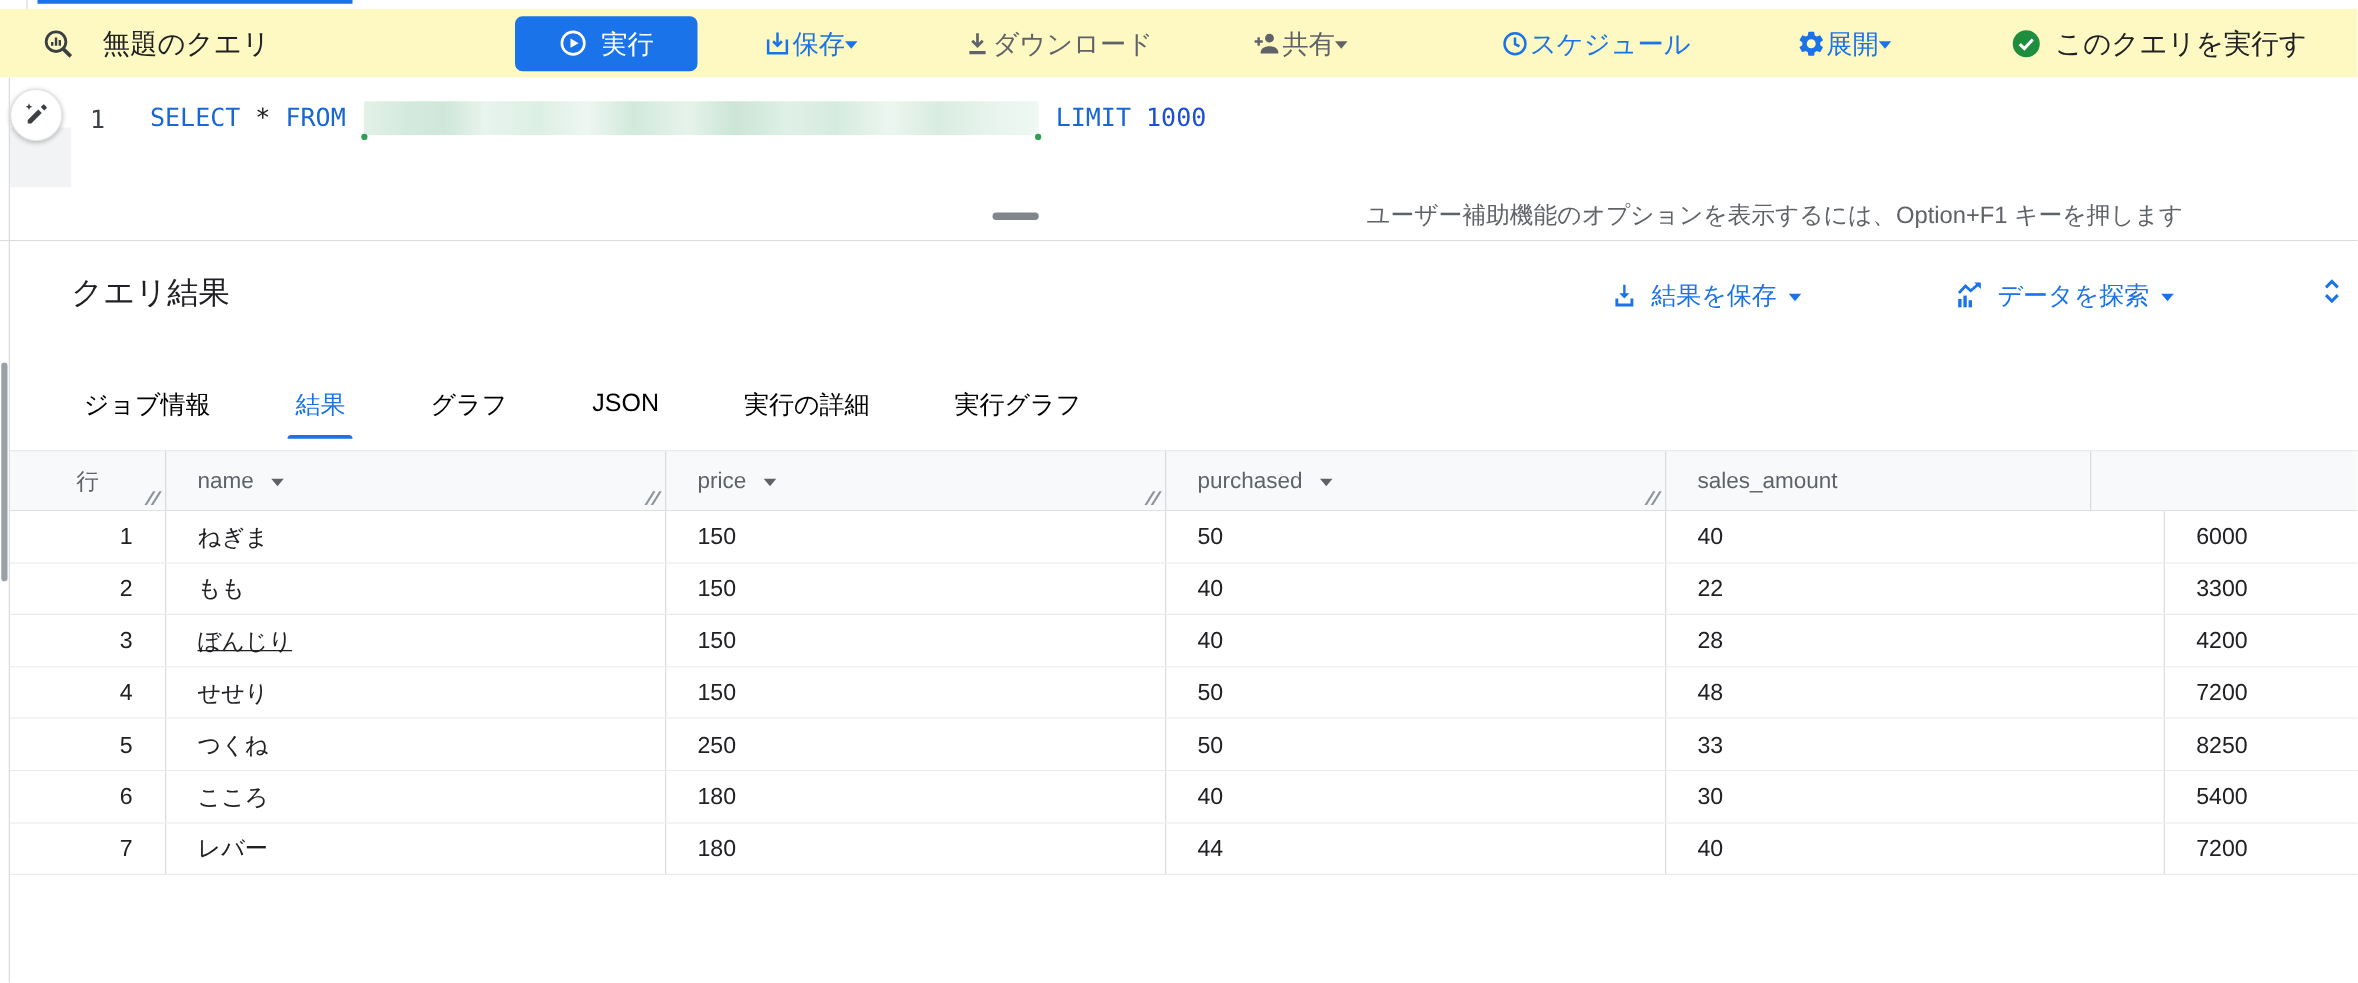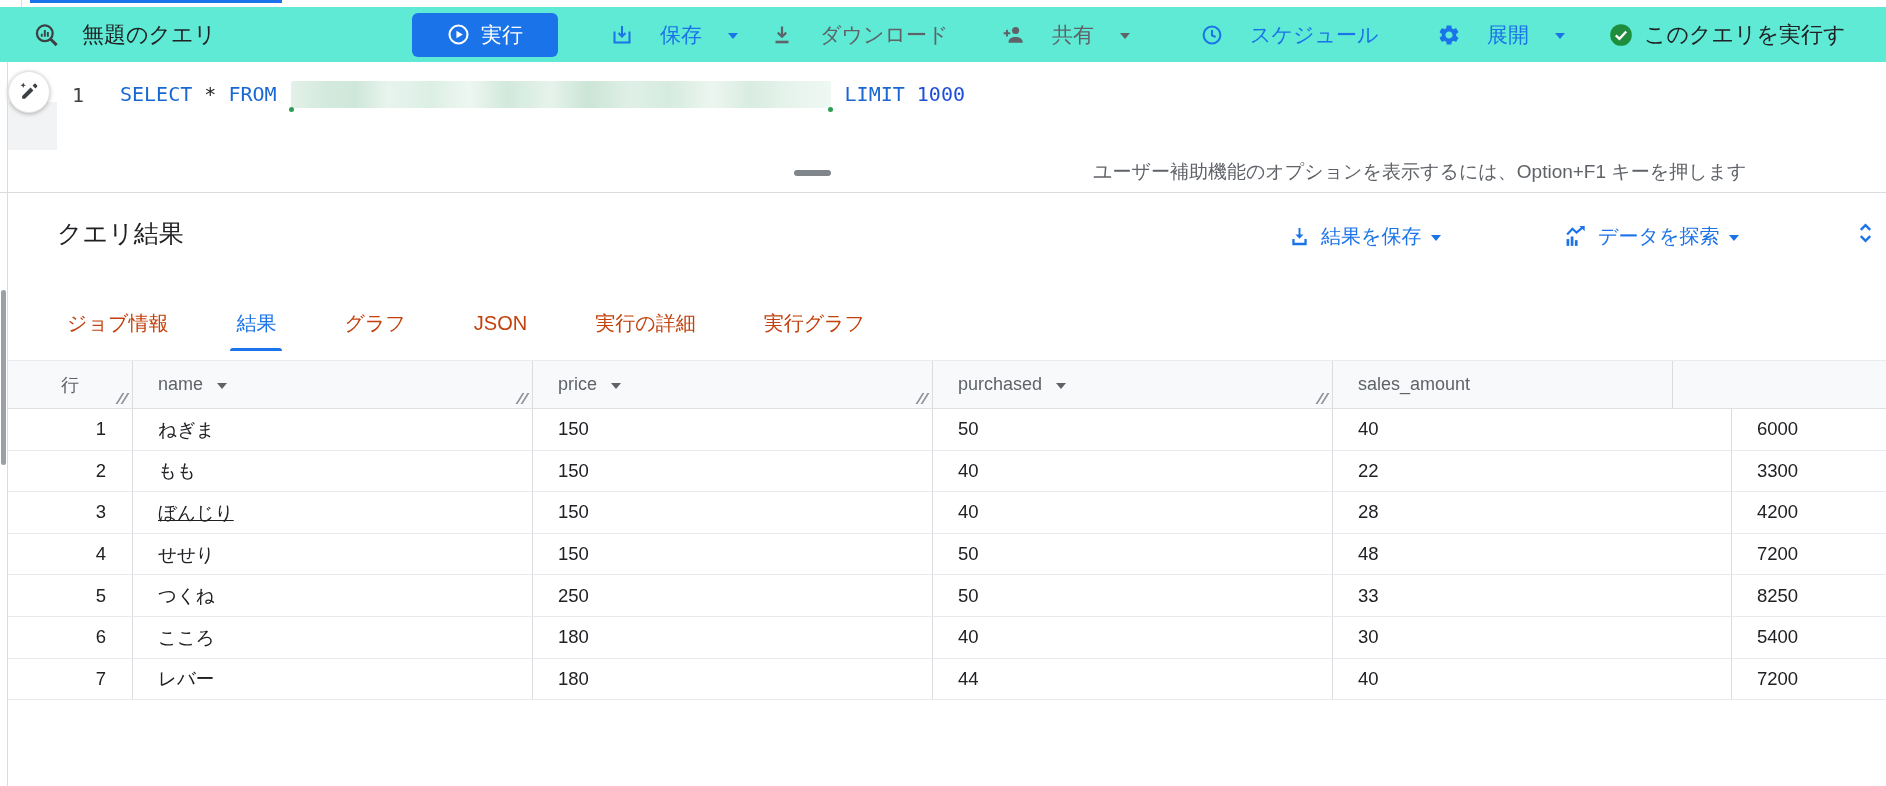--- a/index.html
+++ b/index.html
@@ -8,22 +8,22 @@
        font-family:"Liberation Sans",sans-serif;color:#202124}
   svg{display:block}
 
   
   .topline{position:absolute;left:30px;top:0;width:252px;height:3px;background:#1a73e8}
   .panel-divider{position:absolute;left:21px;top:0;width:1px;height:62px;background:#dadce0}
   .vtrack{position:absolute;left:7px;top:62px;width:1px;height:724px;background:#dadce0}
   .vthumb{position:absolute;left:1px;top:290px;width:5px;height:175px;background:#9aa0a6;border-radius:3px}
 
   
-  .toolbar{position:absolute;left:0;top:7px;width:100%;height:55px;background:#5eead4}
-  .tb-item{position:absolute;top:50%;transform:translateY(-50%);display:flex;align-items:center;gap:26px;white-space:nowrap;cursor:pointer}
+  .toolbar{position:absolute;left:0;top:7px;width:100%;height:55px;background:#fef9c3}
+  .tb-item{position:absolute;top:50%;transform:translateY(-50%);display:flex;align-items:center;gap:0;white-space:nowrap;cursor:pointer}
   .tb-label{font-size:21px}
   .blue{color:#1a73e8}.grayt{color:#5f6368}
   .caret{width:0;height:0;border-left:5.5px solid transparent;border-right:5.5px solid transparent;
          border-top:6.5px solid currentColor;margin-top:2px}
   .qtitle{position:absolute;left:82px;top:50%;transform:translateY(-50%);font-size:22px;color:#202124}
   .qicon{position:absolute;left:33px;top:50%;transform:translateY(-50%)}
   .run-btn{position:absolute;left:412px;top:50%;transform:translateY(-50%);width:146px;height:44px;
            background:#1a73e8;border:none;border-radius:6px;display:flex;align-items:center;justify-content:center;
            gap:11px;color:#fff;font-size:21px;cursor:pointer}
   .status-msg{position:absolute;left:1608px;top:50%;transform:translateY(-50%);display:flex;align-items:center;gap:10px;font-size:22px;color:#202124;white-space:nowrap}
@@ -51,21 +51,21 @@
 
   
   .results{position:absolute;left:0;top:193px;width:100%;height:593px;background:#fff}
   .r-title{position:absolute;left:57px;top:24px;font-size:25px;color:#202124}
   .action{position:absolute;display:flex;align-items:center;gap:10px;color:#1a73e8;font-size:20px;cursor:pointer;white-space:nowrap}
   .act-save{left:1288px;top:30px}
   .act-explore{left:1563px;top:30px}
   .act-collapse{left:1853px;top:26px}
 
   .tabs{position:absolute;left:33px;top:102px;height:56px;display:flex}
-  .tab{position:relative;display:flex;align-items:center;padding:0 34px;font-size:20px;color:#c2410c;cursor:pointer}
+  .tab{position:relative;display:flex;align-items:center;padding:0 34px;font-size:20px;color:#000000;cursor:pointer}
   .tab.active{color:#1a73e8}
   .tab.active::after{content:"";position:absolute;left:28px;right:28px;bottom:0;height:3px;background:#1a73e8;border-radius:3px 3px 0 0}
 
   .table{position:absolute;left:8px;top:167px;display:flex;flex-direction:column}
   .thead{display:flex;height:49px;background:#f8f9fa;border-top:1px solid #e8eaed;border-bottom:1px solid #e0e0e0}
   .th{position:relative;display:flex;align-items:center;gap:14px;padding-left:25px;font-size:18px;font-weight:500;
       color:#5f6368;border-right:1px solid #dadce0}
   .th.rowh{justify-content:center;padding-left:0}
   .sortc{width:0;height:0;border-left:5px solid transparent;border-right:5px solid transparent;border-top:6px solid #5f6368;margin-top:2px}
   .resize{position:absolute;right:6px;bottom:4px;display:flex;gap:3px;cursor:col-resize}

